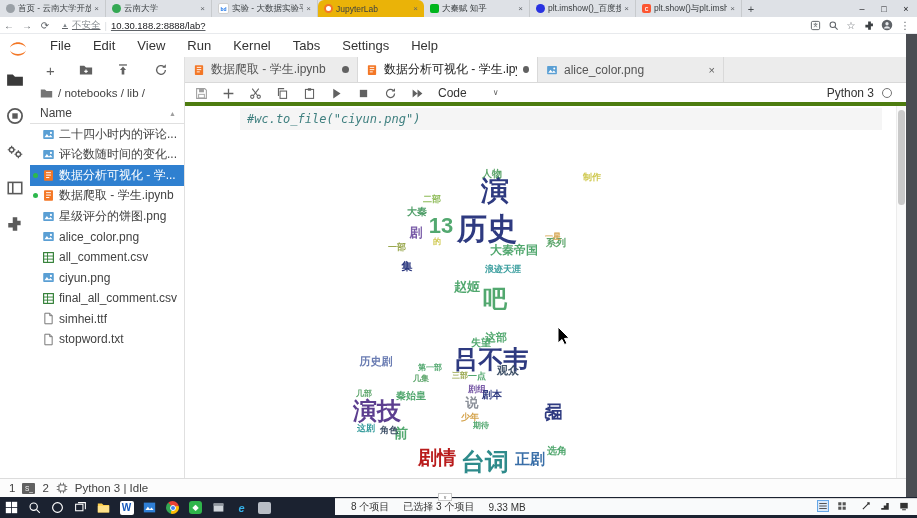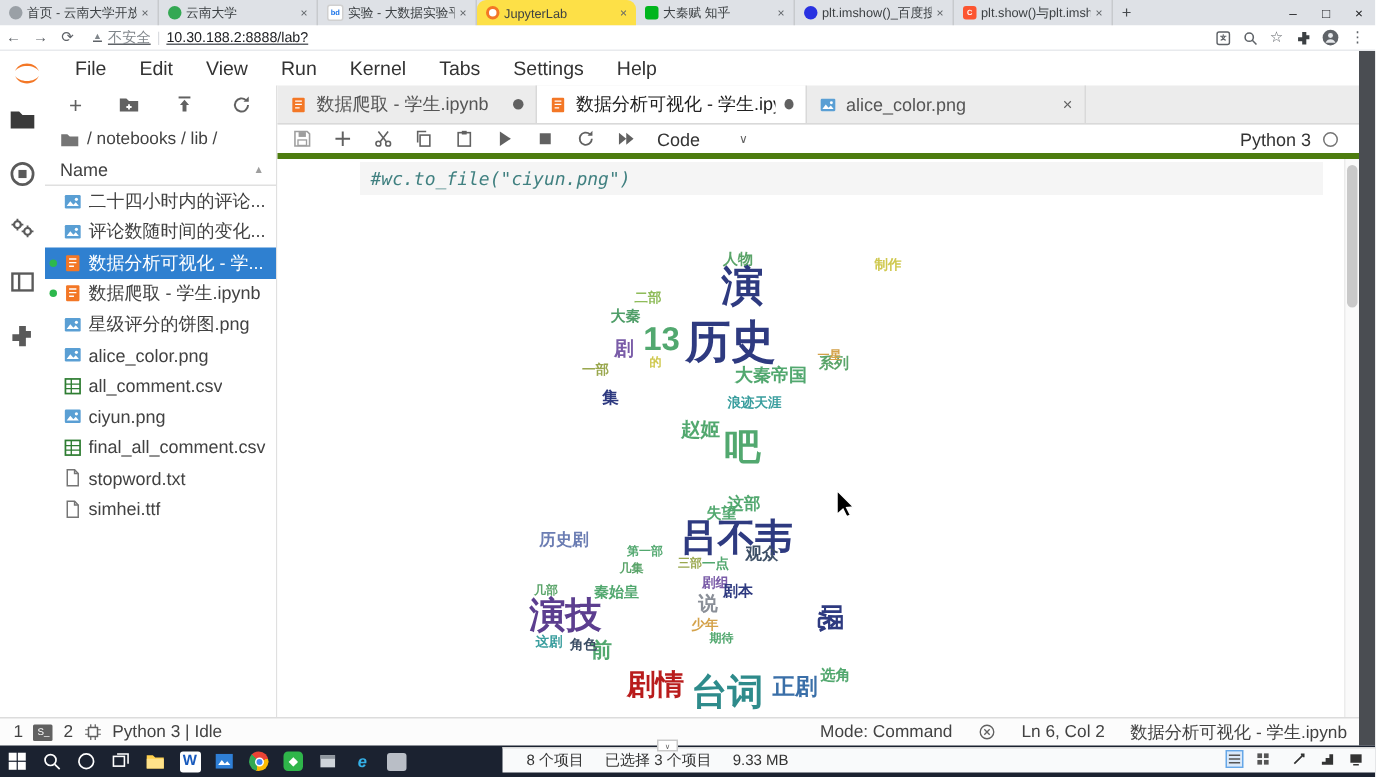--- a/index.html
+++ b/index.html
@@ -5,21 +5,21 @@
   html,body{margin:0;padding:0;}
   .screen{position:relative;width:917px;height:518px;background:#fff;overflow:hidden;
           font-family:"Liberation Sans",sans-serif;-webkit-font-smoothing:antialiased;}
 
   
   .tabstrip{position:absolute;top:0;left:0;width:917px;height:17px;background:#dee1e6;
             display:flex;align-items:stretch;}
   .tabs{display:flex;align-items:stretch;}
   .btab{display:flex;align-items:center;gap:3px;padding:0 6px;width:106px;font-size:8.5px;
         color:#3c4043;position:relative;box-sizing:border-box;border-right:1px solid #c7cacd;}
-  .btab.active{background:#fde047;border-radius:6px 6px 0 0;border-right:none;}
+  .btab.active{background:#eab308;border-radius:6px 6px 0 0;border-right:none;}
   .btab-label{flex:1;white-space:nowrap;overflow:hidden;}
   .btab-close{font-size:8px;color:#5f6368;cursor:default;}
   .fav{width:9px;height:9px;flex:none;border-radius:50%;display:flex;align-items:center;
        justify-content:center;font-size:5px;font-weight:bold;color:#fff;}
   .fav-globe{background:#9aa0a6;}
   .fav-green-circle{background:#34a853;}
   .fav-bd{background:#fff;border-radius:2px;color:#1a73e8;border:1px solid #d0d0d0;}
   .fav-jupyter{background:#fff;border:2px solid #f37726;border-radius:50%;box-sizing:border-box;}
   .fav-green-square{background:#00b51d;border-radius:2px;}
   .fav-blue-circle{background:#2932e1;}
@@ -404,29 +404,29 @@
               <path d="M2 6.2h12M2 10h12M6.8 2v12" stroke="#2e7d32" stroke-width="1.1"></path>
             </svg></span>
     <span class="fname">final_all_comment.csv</span>
   </div>
         <div class="frow">
     <span class="fdot"></span>
     <span class="ficon"><svg viewBox="0 0 16 16">
               <path d="M3.5 1.5h6l3 3v10h-9z" fill="none" stroke="#757575" stroke-width="1.2"></path>
               <path d="M9.5 1.5v3h3" fill="none" stroke="#757575" stroke-width="1.2"></path>
             </svg></span>
-    <span class="fname">stopword.txt</span>
+    <span class="fname">simhei.ttf</span>
   </div>
         <div class="frow">
     <span class="fdot"></span>
     <span class="ficon"><svg viewBox="0 0 16 16">
               <path d="M3.5 1.5h6l3 3v10h-9z" fill="none" stroke="#757575" stroke-width="1.2"></path>
               <path d="M9.5 1.5v3h3" fill="none" stroke="#757575" stroke-width="1.2"></path>
             </svg></span>
-    <span class="fname">simhei.ttf</span>
+    <span class="fname">stopword.txt</span>
   </div>
       </div>
   </div>
 
   <div class="mainarea">
     <div class="doctabs" id="doc-tabs">
         <div class="dtab" style="width: 173px;">
           <span class="ficon"><svg viewBox="0 0 16 16">
               <rect x="2.5" y="1.5" width="11" height="13" rx="1" fill="#f37726"></rect>
               <path d="M5 4.5h6M5 7.5h6M5 10.5h4" stroke="#fff" stroke-width="1.2" fill="none"></path>
@@ -576,31 +576,20 @@
       <span class="term-badge">S_</span>
       <span>2</span>
       <span class="sb-ic">
         <svg viewBox="0 0 16 16">
             <rect x="4" y="4" width="8" height="8" fill="none" stroke="currentColor" stroke-width="1.3"></rect>
             <path d="M6 1v3M10 1v3M6 12v3M10 12v3M1 6h3M1 10h3M12 6h3M12 10h3" stroke="currentColor" stroke-width="1.1"></path>
           </svg>
       </span>
       <span>Python 3 | Idle</span>
     </div>
-    <div class="sb-right">
-      <span>Mode: Command</span>
-      <span class="sb-ic">
-        <svg viewBox="0 0 16 16">
-            <circle cx="8" cy="8" r="6" fill="none" stroke="currentColor" stroke-width="1.2"></circle>
-            <path d="M5.6 5.6l4.8 4.8M10.4 5.6l-4.8 4.8" stroke="currentColor" stroke-width="1.2"></path>
-          </svg>
-      </span>
-      <span>Ln 6, Col 2</span>
-      <span>数据分析可视化 - 学生.ipynb</span>
-    </div>
   </div>
 
   <div class="desktop-edge"></div>
 
   <div class="taskbar" id="taskbar">
       <span class="tbi">
         <svg viewBox="0 0 16 16">
           <rect x="1" y="1" width="6.5" height="6.5" fill="#fff"></rect>
           <rect x="8.5" y="1" width="6.5" height="6.5" fill="#fff"></rect>
           <rect x="1" y="8.5" width="6.5" height="6.5" fill="#fff"></rect>

